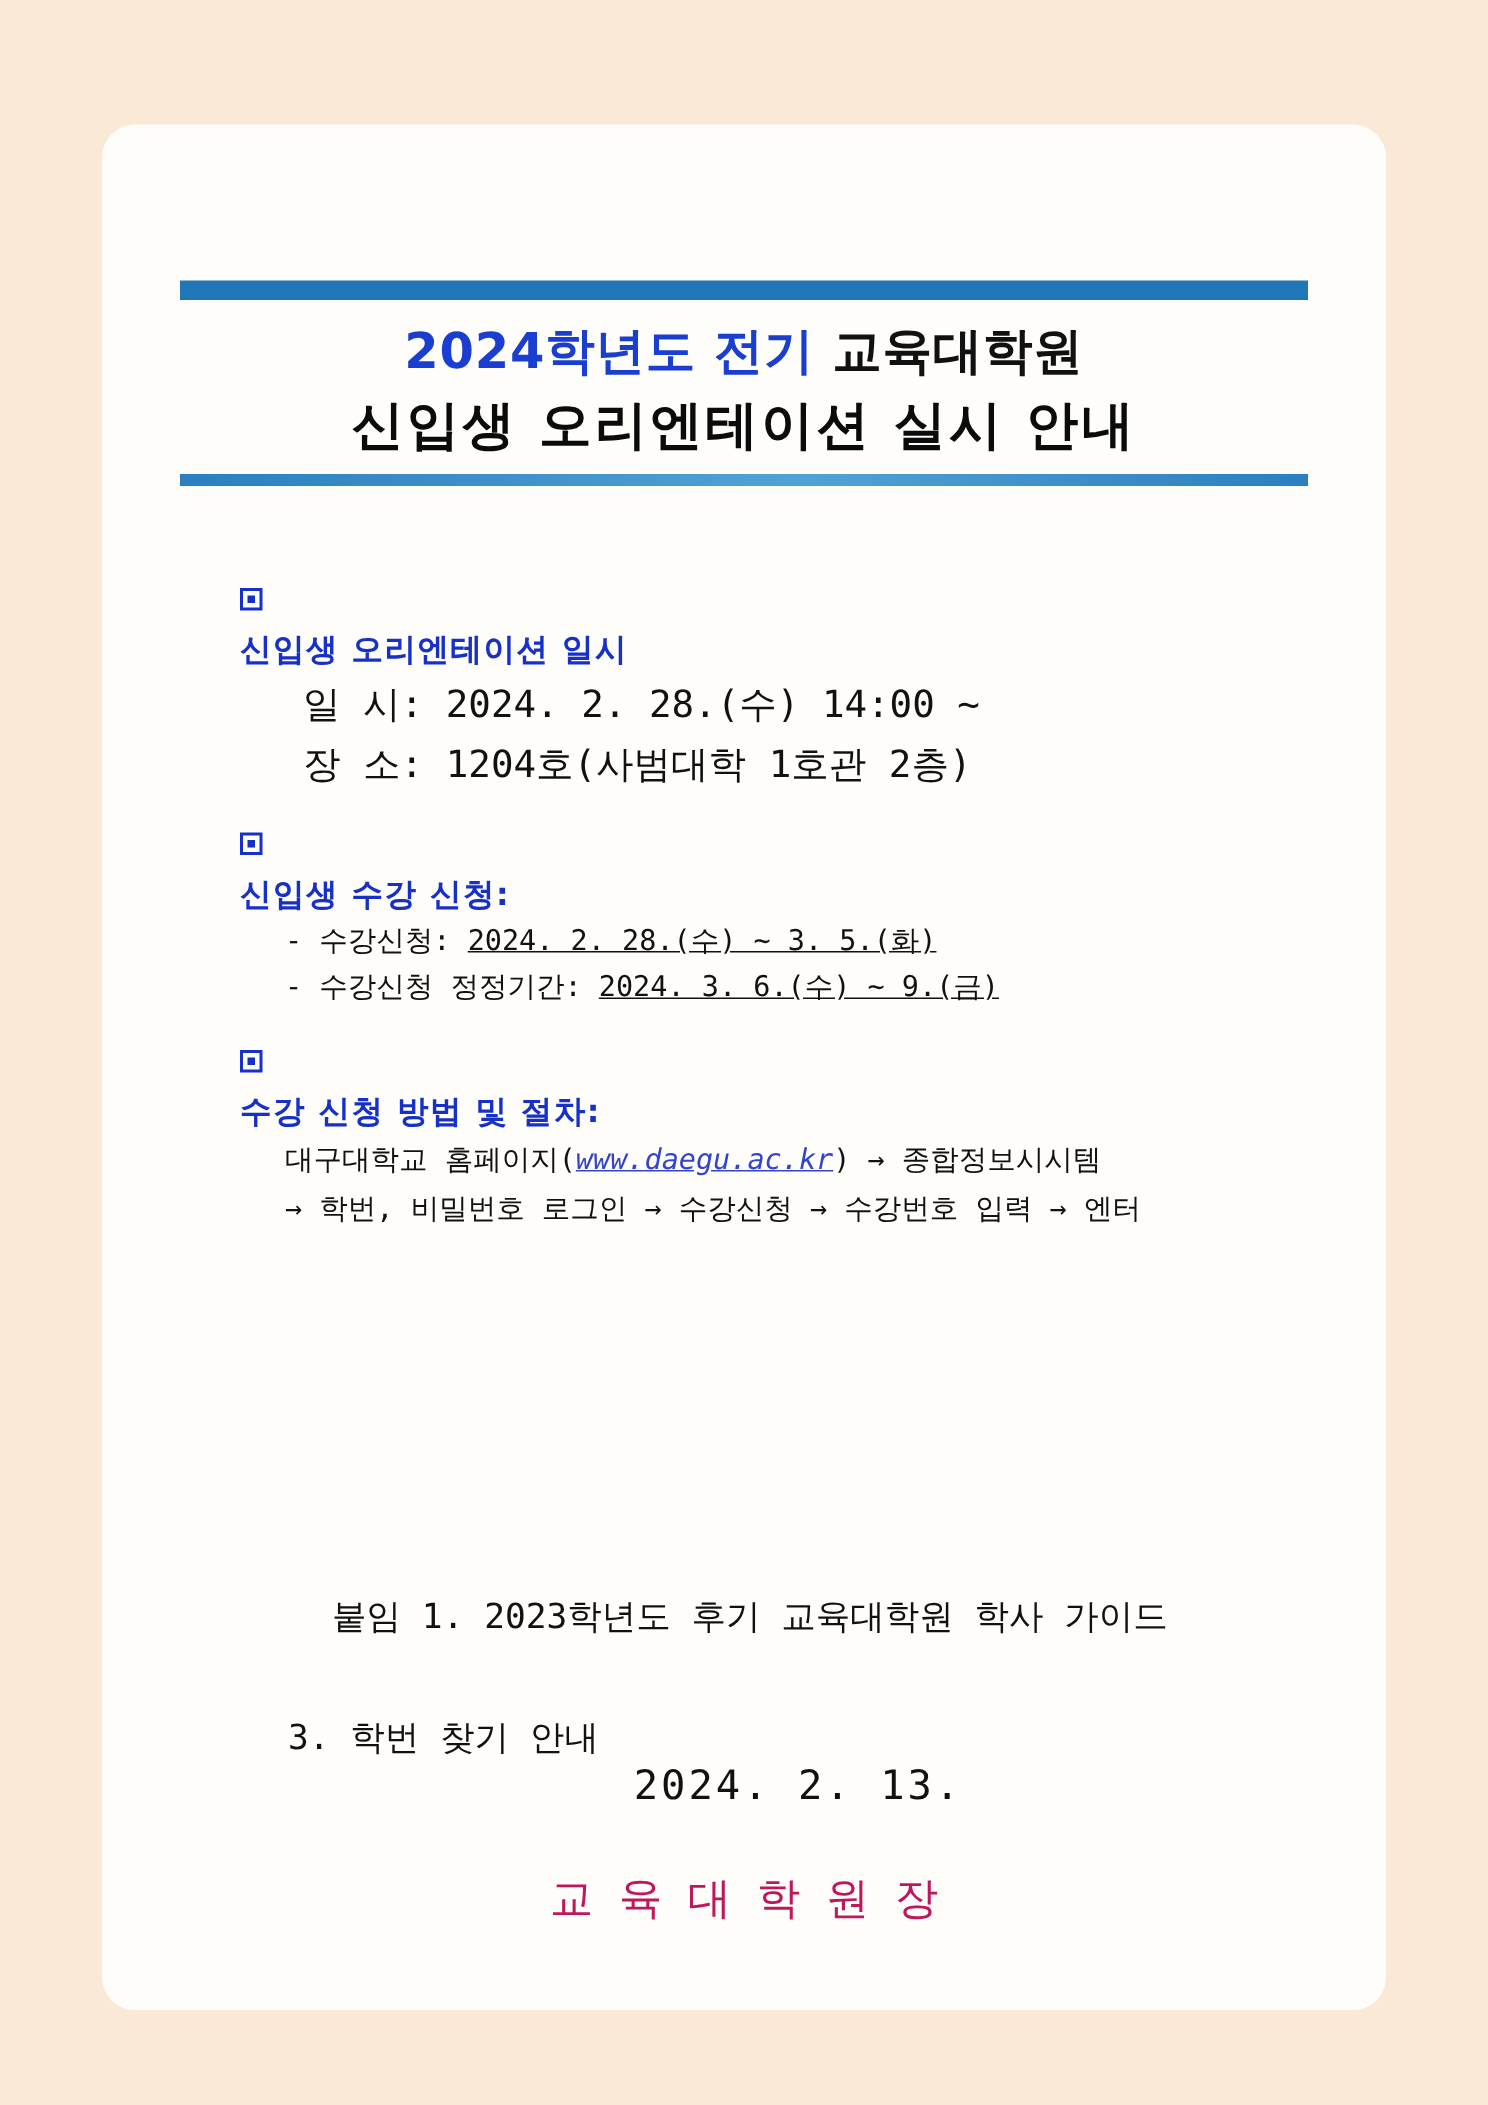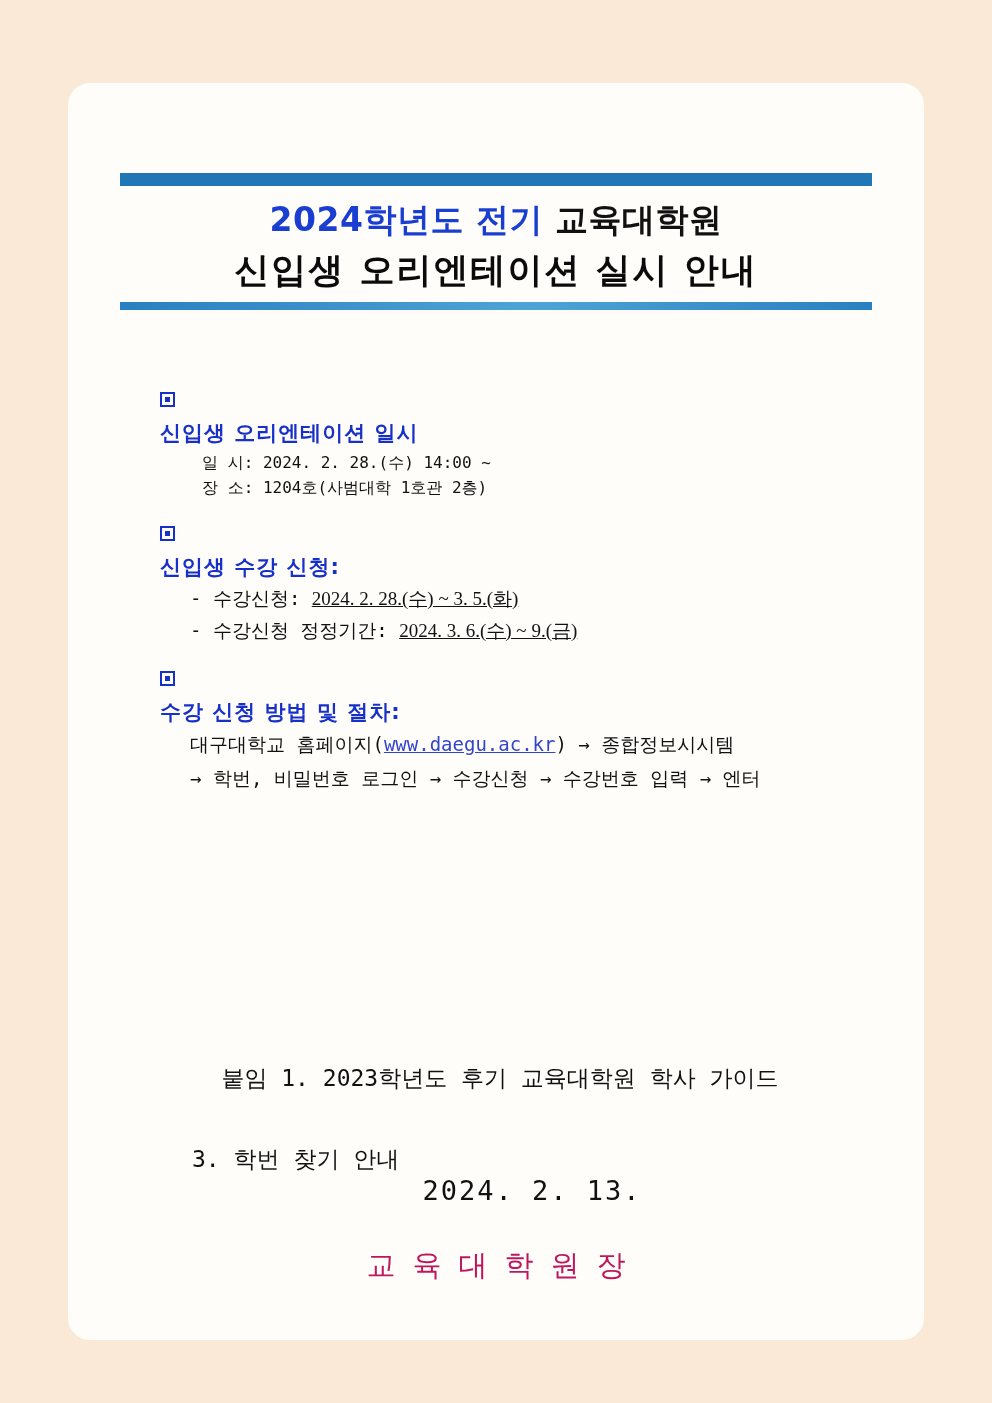--- a/index.html
+++ b/index.html
@@ -20,21 +20,21 @@
     width: 856px;
     height: 1257px;
     background: #fffdfa;
     border-radius: 22px;
   }
 
   
   .title-block {
     position: absolute;
     left: 52px;
-    top: 90px;
+    top: 104px;
     width: 752px;
   }
   .rule {
     height: 13px;
     background: #2176b5;
   }
   .rule-bottom {
     height: 8px;
     background: linear-gradient(to right, #2a7fc0 0%, #4ea3d6 55%, #2a7fc0 100%);
     margin-top: 2px;
@@ -109,42 +109,42 @@
   }
   .heading-inline-rest {
     color: #111;
     font-weight: normal;
     letter-spacing: 0;
     font-family: "DejaVu Sans Mono", monospace;
     font-size: 19px;
   }
   .sub {
     font-family: "DejaVu Sans Mono", monospace;
-    font-size: 16px;
+    font-size: 25px;
     color: #111;
     margin-left: 42px;
     letter-spacing: 0px;
     line-height: 1.6;
     white-space: pre;
   }
   .sub-dash {
     font-family: "DejaVu Sans Mono", monospace;
     font-size: 19px;
     color: #111;
     margin-left: 30px;
     line-height: 1.65;
     white-space: pre;
   }
   .uline {
     text-decoration: underline;
-    font-family: Liberation Serif, serif;
   }
   .link {
     color: #3344cc;
     text-decoration: underline;
+    font-style: italic;
   }
   .method-body {
     font-family: "DejaVu Sans Mono", monospace;
     font-size: 19px;
     color: #111;
     margin-left: 30px;
     line-height: 1.75;
     white-space: pre;
   }
 

